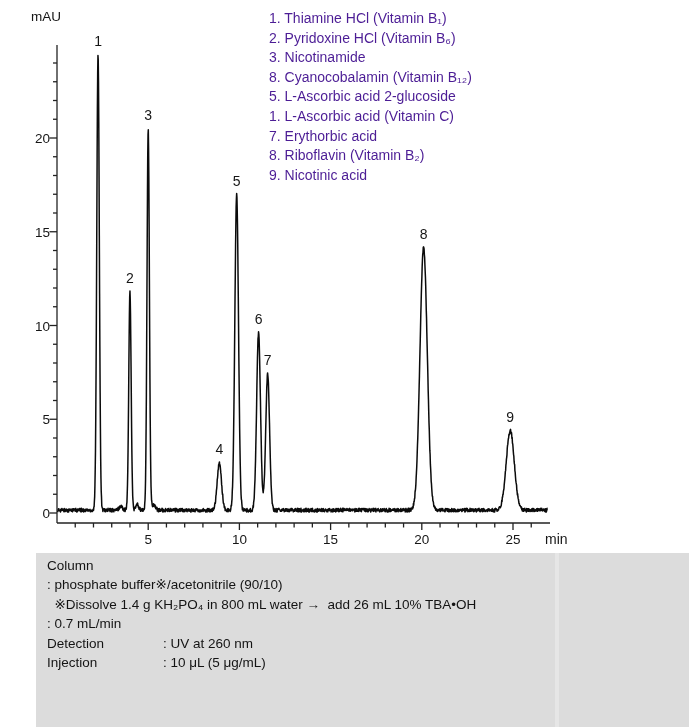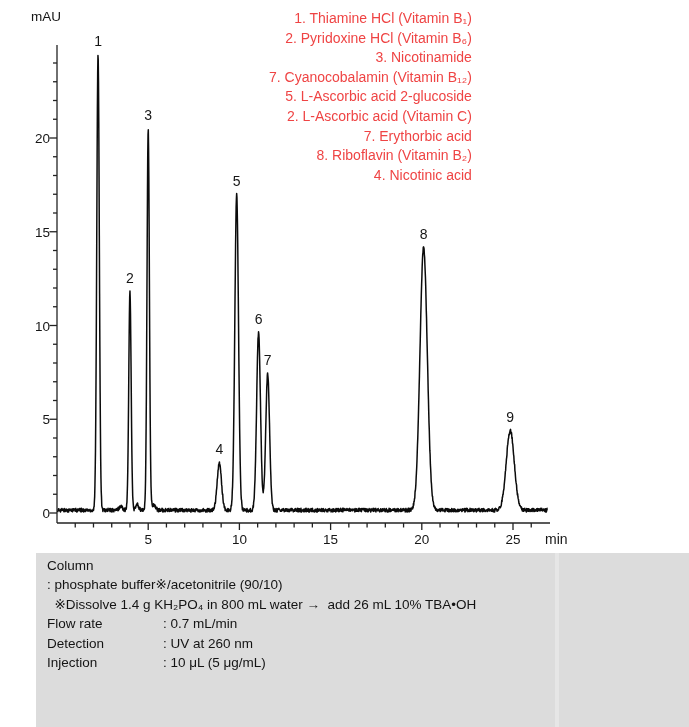--- a/index.html
+++ b/index.html
@@ -2,21 +2,21 @@
 <html><head>
 <meta charset="utf-8">
 <style>
   html,body{margin:0;padding:0;background:#ffffff;}
   body{width:689px;height:727px;overflow:hidden;
        font-family:"Liberation Sans","DejaVu Sans",sans-serif;color:#111;}
   .stage{position:relative;width:689px;height:727px;background:#fff;}
   #chart{position:absolute;left:0;top:0;}
   #chart text{font-family:"Liberation Sans","DejaVu Sans",sans-serif;fill:#161616;}
   .legend{position:absolute;left:269px;top:9px;font-size:14px;line-height:19.6px;
-          color:#ef4444;white-space:nowrap;text-align:right;}
+          color:#4c1d95;white-space:nowrap;}
   .conditions{position:absolute;left:36px;top:553px;width:657px;height:174px;
               background:#dcdcdc;font-size:13.5px;line-height:19.4px;color:#141414;
               padding-top:3px;box-sizing:border-box;}
   .seam{position:absolute;top:0;bottom:0;left:519px;width:4px;background:#e6e6e6;}
   .crows{position:relative;padding-left:11px;}
   .crow{display:flex;}
   .clabel{flex:0 0 116px;width:116px;}
   .cvalue{flex:1 1 auto;}
   .cline{white-space:pre;}
 </style>
@@ -98,41 +98,40 @@
       <text x="236.664" y="186.1875" text-anchor="middle" font-size="14">5</text>
       <text x="258.552" y="324" text-anchor="middle" font-size="14">6</text>
       <text x="267.672" y="365.25" text-anchor="middle" font-size="14">7</text>
       <text x="423.62399999999997" y="238.6875" text-anchor="middle" font-size="14">8</text>
       <text x="510.264" y="421.5" text-anchor="middle" font-size="14">9</text>
     </svg>
   <div id="legend" class="legend">
       <div>1. Thiamine HCl (Vitamin B₁)</div>
       <div>2. Pyridoxine HCl (Vitamin B₆)</div>
       <div>3. Nicotinamide</div>
-      <div>7. Cyanocobalamin (Vitamin B₁₂)</div>
+      <div>8. Cyanocobalamin (Vitamin B₁₂)</div>
       <div>5. L-Ascorbic acid 2-glucoside</div>
-      <div>2. L-Ascorbic acid (Vitamin C)</div>
+      <div>1. L-Ascorbic acid (Vitamin C)</div>
       <div>7. Erythorbic acid</div>
       <div>8. Riboflavin (Vitamin B₂)</div>
-      <div>4. Nicotinic acid</div>
+      <div>9. Nicotinic acid</div>
     </div>
   <div id="conditions" class="conditions">
     <div class="seam"></div>
     <div id="crows" class="crows">
         <div class="crow">
           <div class="clabel">Column</div>
         </div>
         <div class="crow">
           <div class="cvalue">
             <div class="cline">: phosphate buffer※/acetonitrile (90/10)</div>
             <div class="cline">  ※Dissolve 1.4 g KH₂PO₄ in 800 mL water →  add 26 mL 10% TBA•OH</div>
           </div>
         </div>
         <div class="crow">
-          <div class="clabel">Flow rate</div>
           <div class="cvalue">
             <div class="cline">: 0.7 mL/min</div>
           </div>
         </div>
         <div class="crow">
           <div class="clabel">Detection</div>
           <div class="cvalue">
             <div class="cline">: UV at 260 nm</div>
           </div>
         </div>

